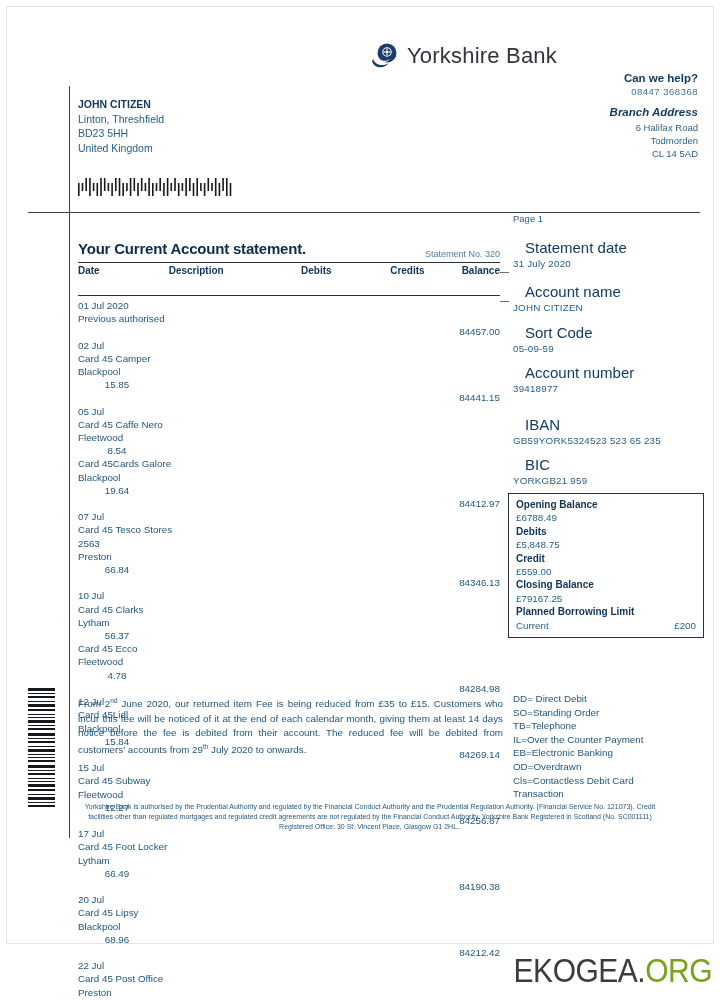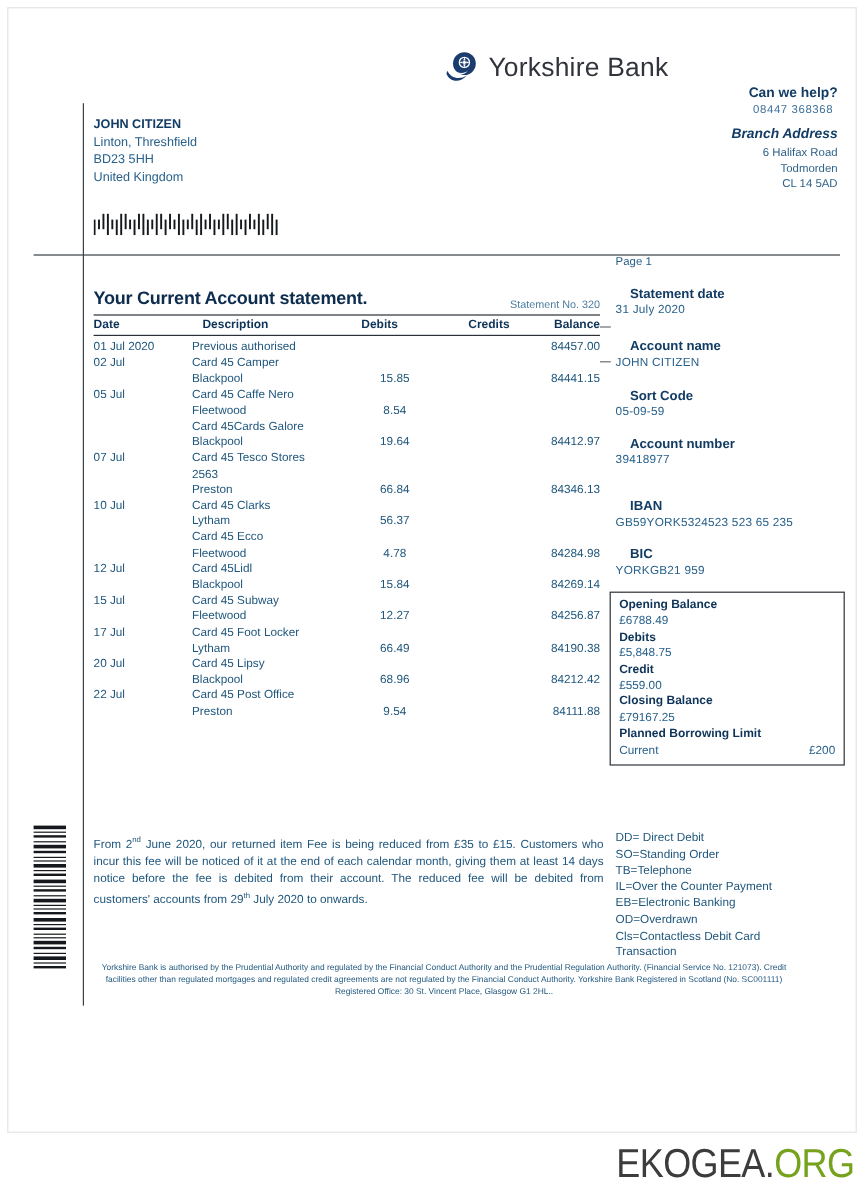--- a/index.html
+++ b/index.html
@@ -7,21 +7,21 @@
   body { font-family:"Liberation Sans", sans-serif; color:#1f567c; }
   .page {
     position:relative; width:720px; height:1000px; background:#ffffff; overflow:hidden;
   }
   .scan-edge { position:absolute; left:6px; top:6px; width:708px; height:938px;
     border:1px solid #e3e3e3; pointer-events:none; }
 
   
   .logo { position:absolute; left:370px; top:43px; display:flex; gap:7px; }
   .logo-text { font-size:22px; font-weight:500; color:#32343c; letter-spacing:0.2px; }
-  .help-block { position:absolute; right:22px; top:72px; text-align:center; }
+  .help-block { position:absolute; right:22px; top:72px; text-align:right; }
   .help-title { font-size:11.5px; font-weight:bold; color:#123c63; }
   .help-phone { font-size:9.5px; color:#40719a; margin-top:2px; letter-spacing:0.5px; }
   .branch-block { position:absolute; right:22px; top:106px; text-align:right; }
   .branch-title { font-size:11.5px; font-weight:bold; color:#123c63; margin-bottom:3px;font-style:italic; }
   .branch-line { font-size:9.5px; color:#2f6288; line-height:13px; }
 
   .recipient { position:absolute; left:78px; top:97px; line-height:14.5px; }
   .recipient-line { font-size:10.5px; color:#28618b; }
   .recipient-line.first { font-weight:bold; color:#123c63; }
 
@@ -35,43 +35,43 @@
   .fold-dash { position:absolute; width:9px; border-top:1.2px solid #6b7076; }
 
   
   .stmt-title { position:absolute; left:78px; top:240px; font-size:15px; font-weight:bold;
     color:#0d2c4e; letter-spacing:-0.2px; }
   .stmt-no { position:absolute; left:78px; top:249px; width:422px; text-align:right;
     font-size:9px; color:#4d7ea0; }
 
   .txn-table { position:absolute; left:78px; top:262px; width:422px; }
   .thead { display:flex; border-top:1.8px solid #2c3138; border-bottom:1.6px solid #2c3138;
-    padding:2px 0 3px 0; font-size:10px; font-weight:bold; color:#0e3358;gap:37px; }
-  .trow { display:flex; font-size:9.8px; color:#1f567c; line-height:13.2px; }
+    padding:2px 0 19px 0; font-size:10px; font-weight:bold; color:#0e3358;gap:37px; }
+  .trow { display:flex; font-size:9.8px; color:#1f567c; line-height:13.2px;flex-direction:column; }
   .tc { white-space:nowrap; overflow:visible; }
   .tc-date { width:82px; }
   .tc-desc { width:130px; }
   .tc-debit { width:78px; text-align:center; }
   .tc-credit { width:70px; text-align:right; }
   .tc-balance { flex:1; text-align:right; }
   .thead .tc-debit { text-align:center; }
   .thead .tc-credit { text-align:right; }
   .tbody { padding-top:3px; }
 
   .notice { position:absolute; left:78px; top:694px; width:425px; font-size:9.8px;
     color:#1f567c; line-height:14.3px; text-align:justify; }
   .notice sup { font-size:6.5px; }
 
   .fine-print { position:absolute; left:70px; top:802px; width:600px; text-align:center;
     font-size:7px; line-height:10px; color:#235a80; }
 
   
   .page-label { position:absolute; left:513px; top:213px; font-size:9.5px; color:#27618b; }
   .sb-field { position:absolute; left:513px; width:190px; }
-  .sb-label { font-size:11px; font-weight:bold; color:#123c63;padding-left:12px; }
+  .sb-label { font-size:15px; font-weight:normal; color:#123c63;padding-left:12px; }
   .sb-value { font-size:9.8px; color:#27618b; margin-top:2px; letter-spacing:0.2px; }
 
   .summary-box { position:absolute; left:508px; top:493px; width:196px; height:145px;
     border:1.7px solid #2c3138; padding:4px 7px 0 7px; }
   .sum-label { font-size:10px; font-weight:bold; color:#0e3358; line-height:13.4px; }
   .sum-value { font-size:9.8px; color:#27618b; line-height:13.4px; }
   .sum-current { display:flex; justify-content:space-between; font-size:9.8px;
     color:#27618b; line-height:13.4px; }
 
   .legend { position:absolute; left:513px; top:692px; width:165px; font-size:9.8px;

